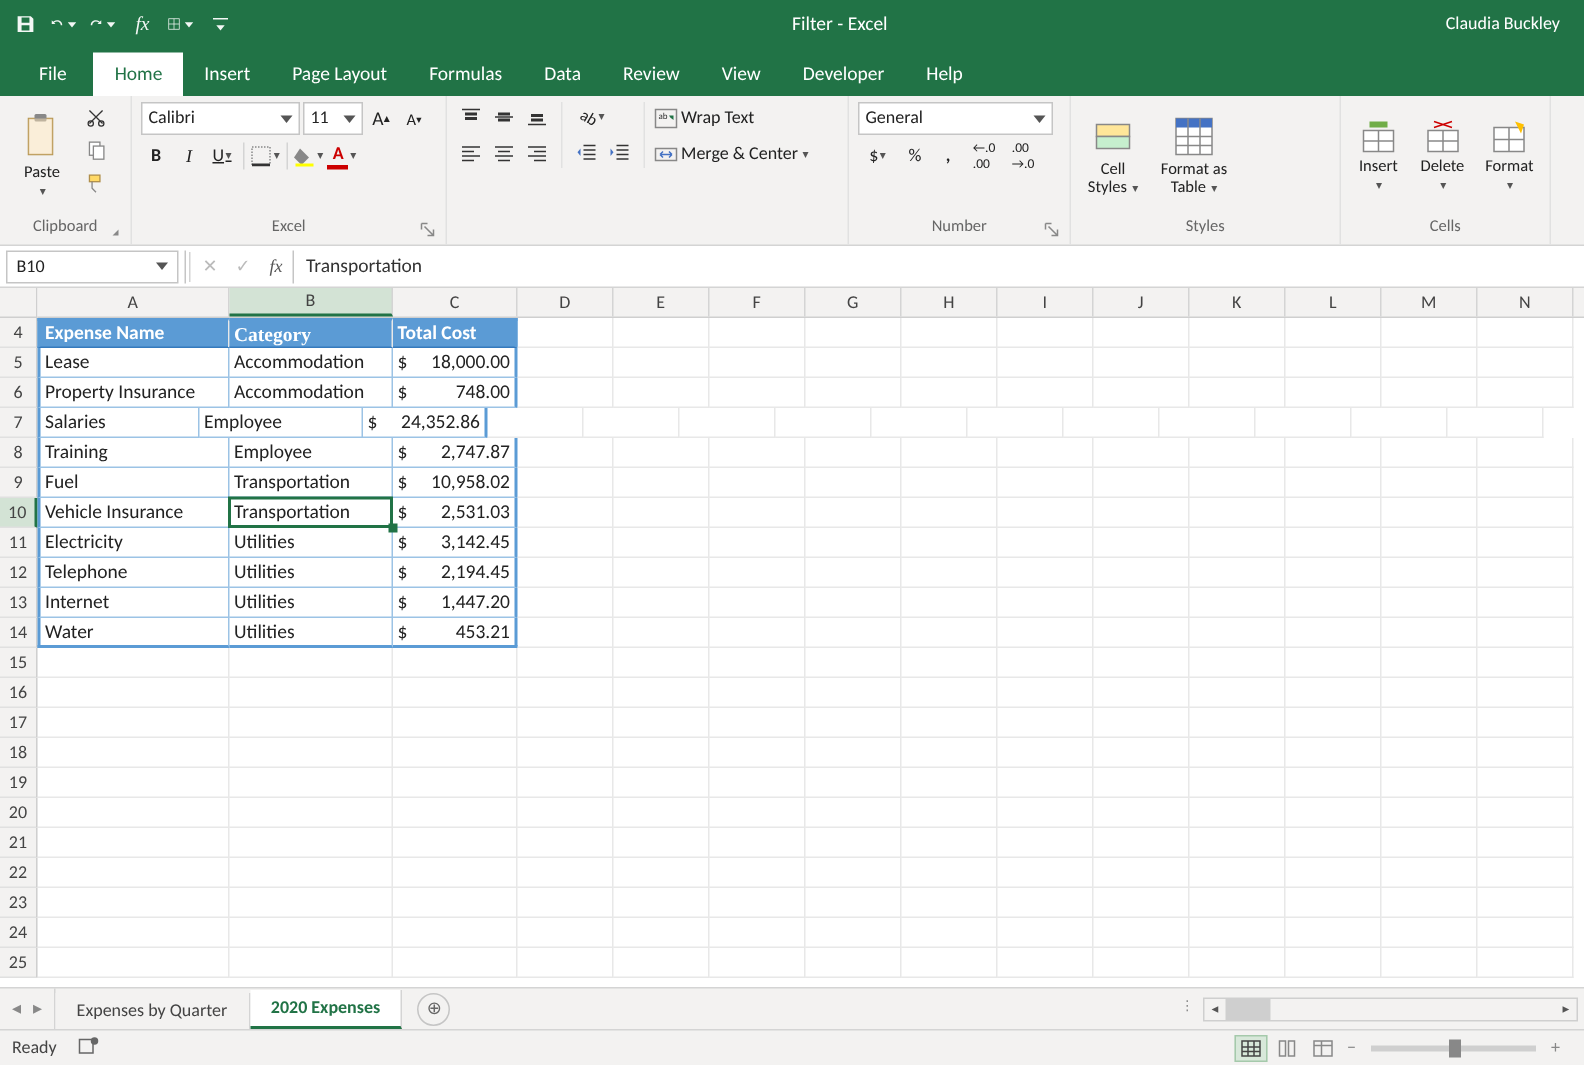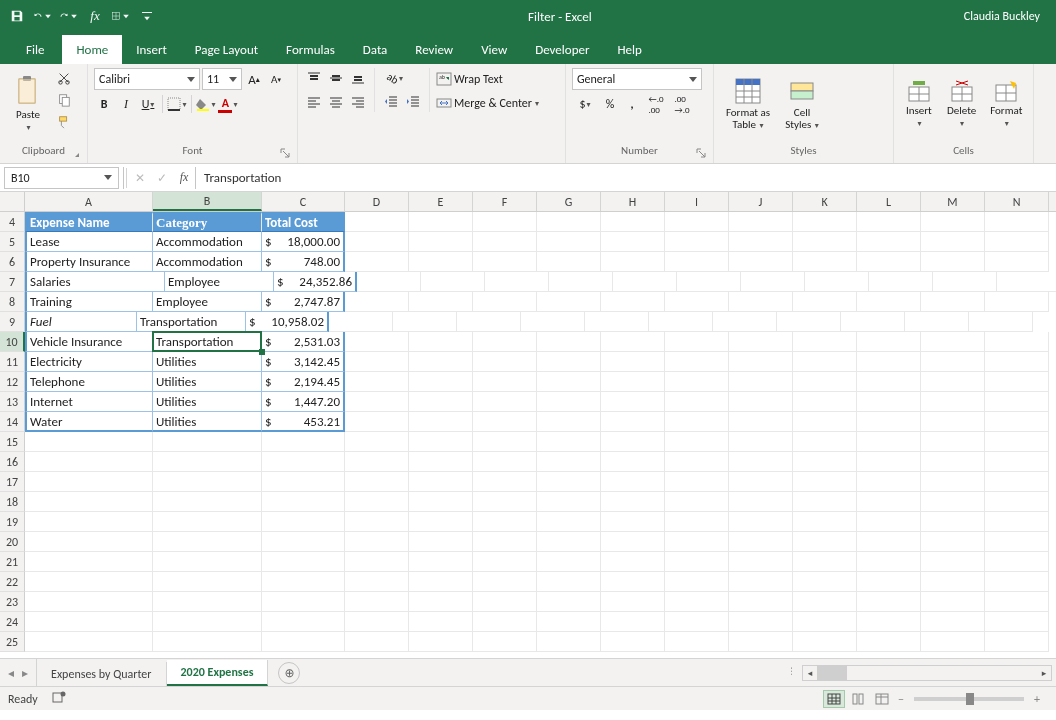--- a/index.html
+++ b/index.html
@@ -231,21 +231,21 @@
           </div>
         <div class="small-btn">
             <span style="display:flex;flex-direction:column;align-items:center">
               <span style="color:#c00;font-weight:600">A</span>
               <span style="width:14px;height:3px;background:#c00"></span>
             </span>
             <span class="drop-arrow">▾</span>
           </div>
       </div>
     </div>
-    <div class="group-label"><span>Font</span><span class="dlg-launch"><svg viewBox="0 0 10 10">
+    <div class="group-label"><span>Excel</span><span class="dlg-launch"><svg viewBox="0 0 10 10">
             <path d="M1 1h4M1 1v4M3 3l6 6M9 5v4H5" stroke="#888" fill="none"></path>
           </svg></span></div>
   </div>
 
   <div class="group" style="width:268px">
     <div class="group-body" style="width:100%">
       <div style="display:flex;flex-direction:column;gap:4px">
         <div class="row-btns">
           <div class="small-btn">
               <svg width="14" height="14" viewBox="0 0 14 14">
@@ -361,37 +361,37 @@
         <div class="small-btn" style="font-size:9px;width:24px">.00<br>→.0</div>
       </div>
     </div>
     <div class="group-label"><span>Number</span><span class="dlg-launch"><svg viewBox="0 0 10 10">
             <path d="M1 1h4M1 1v4M3 3l6 6M9 5v4H5" stroke="#888" fill="none"></path>
           </svg></span></div>
   </div>
 
   <div class="group" style="width:180px">
     <div class="group-body">
+      <div class="big-btn" style="width:44px">
+        <svg width="28" height="28" viewBox="0 0 28 28">
+            <rect x="3" y="6" width="22" height="8" fill="#ffe699" stroke="#888"></rect>
+            <rect x="3" y="14" width="22" height="8" fill="#c6efce" stroke="#888"></rect>
+          </svg>
+        <span class="lbl">Cell<br>Styles <span class="drop-arrow">▾</span></span>
+      </div>
       <div class="big-btn" style="width:56px">
         <svg width="28" height="28" viewBox="0 0 28 28">
             <rect x="2" y="2" width="24" height="24" fill="#fff" stroke="#888"></rect>
             <rect x="2" y="2" width="24" height="6" fill="#4472c4"></rect>
             <line x1="2" y1="14" x2="26" y2="14" stroke="#888"></line>
             <line x1="2" y1="20" x2="26" y2="20" stroke="#888"></line>
             <line x1="10" y1="2" x2="10" y2="26" stroke="#888"></line>
             <line x1="18" y1="2" x2="18" y2="26" stroke="#888"></line>
           </svg>
         <span class="lbl">Format as<br>Table <span class="drop-arrow">▾</span></span>
-      </div>
-      <div class="big-btn" style="width:44px">
-        <svg width="28" height="28" viewBox="0 0 28 28">
-            <rect x="3" y="6" width="22" height="8" fill="#ffe699" stroke="#888"></rect>
-            <rect x="3" y="14" width="22" height="8" fill="#c6efce" stroke="#888"></rect>
-          </svg>
-        <span class="lbl">Cell<br>Styles <span class="drop-arrow">▾</span></span>
       </div>
     </div>
     <div class="group-label"><span>Styles</span></div>
   </div>
 
   <div class="group" style="width:140px">
     <div class="group-body">
       <div class="big-btn" style="width:40px">
         <svg width="24" height="24" viewBox="0 0 24 24">
             <rect x="2" y="8" width="20" height="14" fill="#fff" stroke="#888"></rect>
@@ -538,21 +538,21 @@
         <div class="cell" style="width: 64px;"></div>
         <div class="cell" style="width: 64px;"></div>
         <div class="cell" style="width: 64px;"></div>
         <div class="cell" style="width: 64px;"></div>
         <div class="cell" style="width: 64px;"></div>
         <div class="cell" style="width: 64px;"></div>
         <div class="cell" style="width: 64px;"></div>
         <div class="cell" style="width: 64px;"></div>
       </div>
       <div class="cell-row">
-        <div class="cell table-left" style="width: 140px; border-right: 1px solid rgb(156, 195, 229); border-bottom: 1px solid rgb(156, 195, 229);">Salaries</div>
+        <div class="cell table-left" style="width: 108px; border-right: 1px solid rgb(156, 195, 229); border-bottom: 1px solid rgb(156, 195, 229);">Salaries</div>
         <div class="cell" style="width: 109px; border-right: 1px solid rgb(156, 195, 229); border-bottom: 1px solid rgb(156, 195, 229);">Employee</div>
         <div class="cell table-right-edge" style="width: 83px; border-right: 1px solid rgb(156, 195, 229); border-bottom: 1px solid rgb(156, 195, 229);">
           <div class="cost-cell">
             <span>$</span>
             <span>24,352.86</span>
           </div>
         </div>
         <div class="cell" style="width: 64px;"></div>
         <div class="cell" style="width: 64px;"></div>
         <div class="cell" style="width: 64px;"></div>
@@ -580,21 +580,21 @@
         <div class="cell" style="width: 64px;"></div>
         <div class="cell" style="width: 64px;"></div>
         <div class="cell" style="width: 64px;"></div>
         <div class="cell" style="width: 64px;"></div>
         <div class="cell" style="width: 64px;"></div>
         <div class="cell" style="width: 64px;"></div>
         <div class="cell" style="width: 64px;"></div>
         <div class="cell" style="width: 64px;"></div>
       </div>
       <div class="cell-row">
-        <div class="cell table-left" style="width: 112px; border-right: 1px solid rgb(156, 195, 229); border-bottom: 1px solid rgb(156, 195, 229); font-style: italic;">Fuel</div>
+        <div class="cell table-left" style="width: 128px; border-right: 1px solid rgb(156, 195, 229); border-bottom: 1px solid rgb(156, 195, 229);">Fuel</div>
         <div class="cell" style="width: 109px; border-right: 1px solid rgb(156, 195, 229); border-bottom: 1px solid rgb(156, 195, 229);">Transportation</div>
         <div class="cell table-right-edge" style="width: 83px; border-right: 1px solid rgb(156, 195, 229); border-bottom: 1px solid rgb(156, 195, 229);">
           <div class="cost-cell">
             <span>$</span>
             <span>10,958.02</span>
           </div>
         </div>
         <div class="cell" style="width: 64px;"></div>
         <div class="cell" style="width: 64px;"></div>
         <div class="cell" style="width: 64px;"></div>

